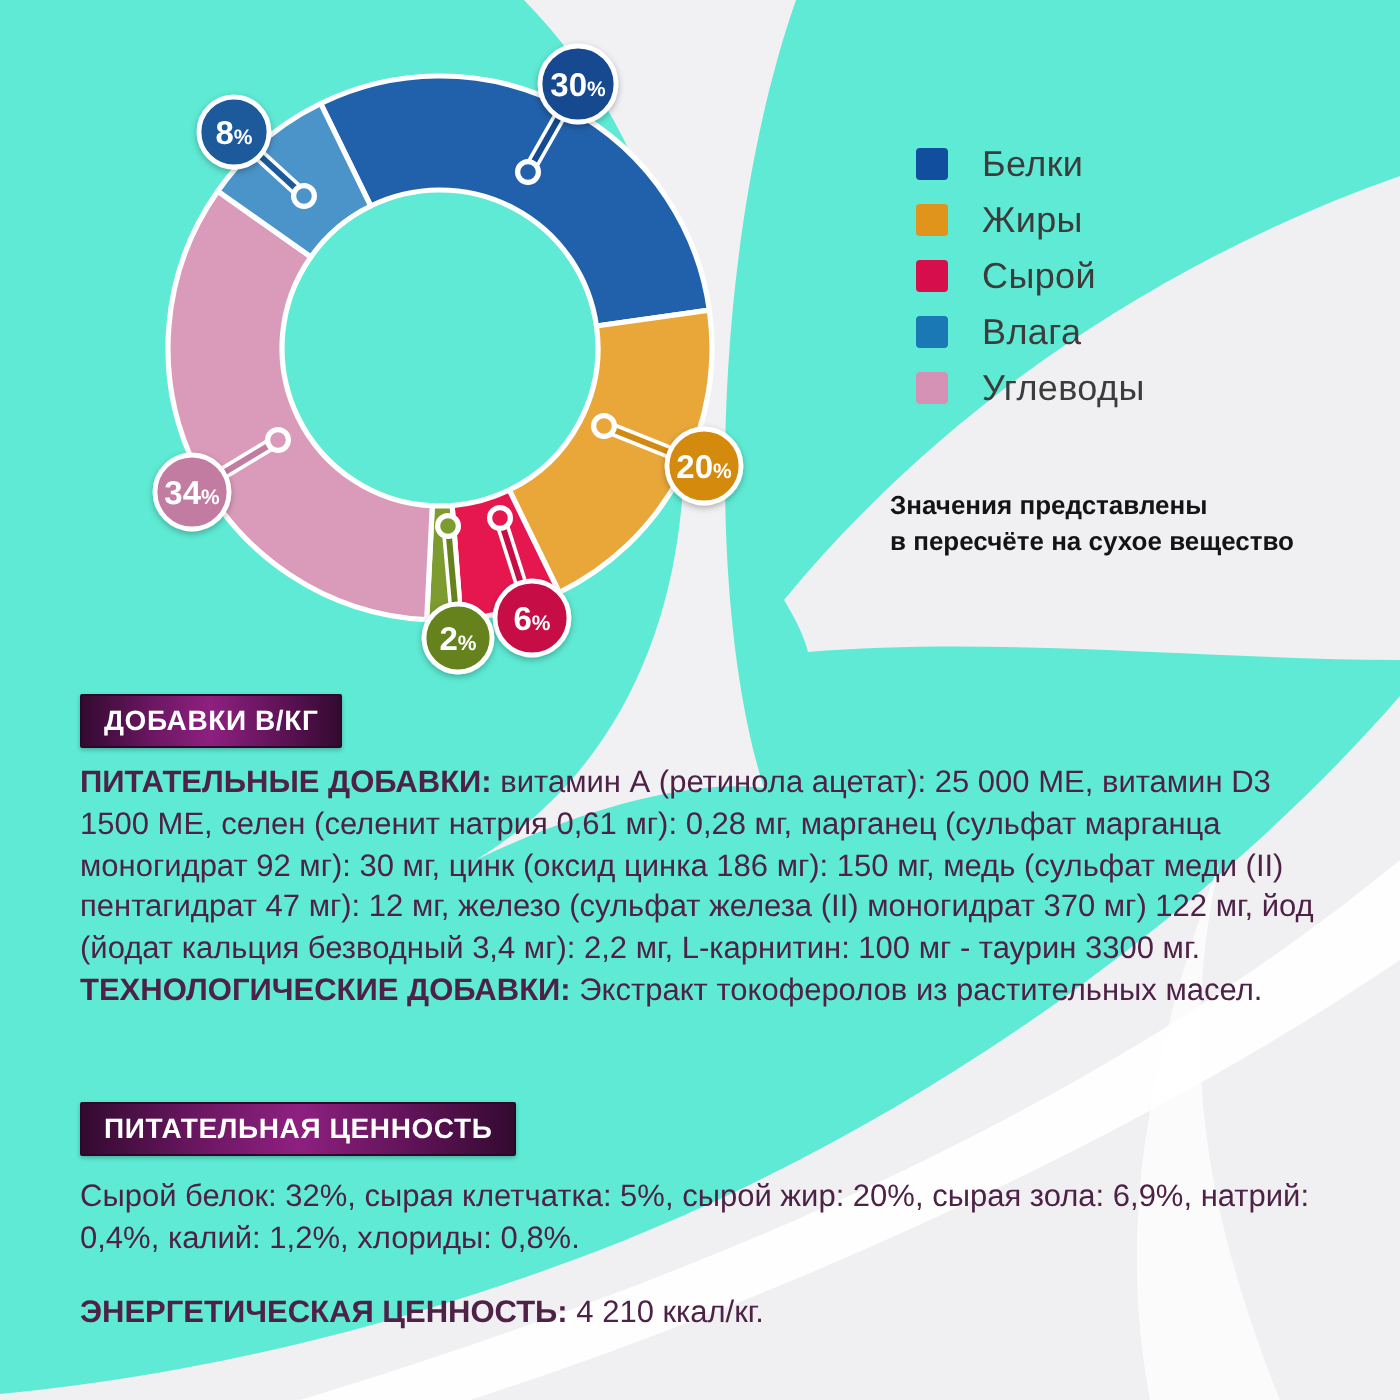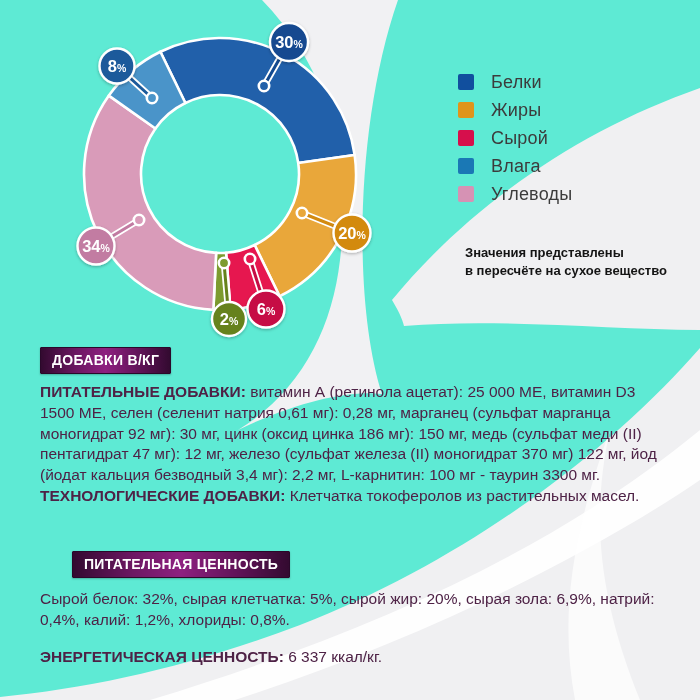--- a/index.html
+++ b/index.html
@@ -9,33 +9,33 @@
     font-family:"Liberation Sans","DejaVu Sans",sans-serif;
   }
   .bg-svg, .chart-svg{position:absolute;left:0;top:0;}
   
   .legend{position:absolute;left:458px;top:68px;}
   .legend-row{display:flex;align-items:center;height:28px;}
   .legend-swatch{width:16px;height:16px;border-radius:2px;margin-right:17px;flex:0 0 auto;}
   .legend-label{font-size:18px;color:#3c3c3c;letter-spacing:.2px;white-space:nowrap;}
   .legend-note{
     position:absolute;left:445px;top:244px;width:230px;
-    font-size:13px;font-weight:bold;color:#141414;line-height:1.42;margin-left:20px;
+    font-size:13px;font-weight:bold;color:#141414;line-height:1.42;
   }
   
   .section-header{
     position:absolute;left:40px;display:inline-block;
     padding:4px 11px 5px 11px;
     background:linear-gradient(90deg,#330a30 0%,#6d1763 28%,#8e2080 50%,#5d1255 78%,#330a30 100%);
     border:1px solid #2a082a;border-radius:1px;
     color:#ffffff;font-size:14px;font-weight:bold;letter-spacing:.3px;white-space:nowrap;
     box-shadow:0 1px 2px rgba(0,0,0,.25);
   }
   .hdr-additives{top:347px;}
-  .hdr-nutrition{top:551px;margin-left:32px;}
+  .hdr-nutrition{top:551px;}
   
   .body-text{
     position:absolute;left:40px;width:624px;
     font-size:15.5px;line-height:20.8px;color:#4e2246;
   }
   .para-additives{top:382px;}
   .para-nutrition{top:589px;}
   .para-energy{top:647px;}
   .bold-label{font-weight:bold;}
 </style>
@@ -124,22 +124,22 @@
       </div>
     </div>
   <div class="legend-note">
     <div>Значения представлены</div>
     <div>в пересчёте на сухое вещество</div>
   </div>
 
   <div class="section-header hdr-additives">ДОБАВКИ В/КГ</div>
   <div class="body-text para-additives">
     <span class="bold-label">ПИТАТЕЛЬНЫЕ ДОБАВКИ:</span><span> витамин А (ретинола ацетат): 25 000 МЕ, витамин D3 1500 МЕ, селен (селенит натрия 0,61 мг): 0,28 мг, марганец (сульфат марганца моногидрат 92 мг): 30 мг, цинк (оксид цинка 186 мг): 150 мг, медь (сульфат меди (II) пентагидрат 47 мг): 12 мг, железо (сульфат железа (II) моногидрат 370 мг) 122 мг, йод (йодат кальция безводный 3,4 мг): 2,2 мг, L-карнитин: 100 мг - таурин 3300 мг.</span><br>
-    <span class="bold-label">ТЕХНОЛОГИЧЕСКИЕ ДОБАВКИ:</span><span> Клетчатка токоферолов из растительных масел.</span>
+    <span class="bold-label">ТЕХНОЛОГИЧЕСКИЕ ДОБАВКИ:</span><span> Экстракт токоферолов из растительных масел.</span>
   </div>
 
   <div class="section-header hdr-nutrition">ПИТАТЕЛЬНАЯ ЦЕННОСТЬ</div>
   <div class="body-text para-nutrition">Сырой белок: 32%, сырая клетчатка: 5%, сырой жир: 20%, сырая зола: 6,9%, натрий: 0,4%, калий: 1,2%, хлориды: 0,8%.</div>
   <div class="body-text para-energy">
-    <span class="bold-label">ЭНЕРГЕТИЧЕСКАЯ ЦЕННОСТЬ:</span><span> 6 337 ккал/кг.</span>
+    <span class="bold-label">ЭНЕРГЕТИЧЕСКАЯ ЦЕННОСТЬ:</span><span> 4 210 ккал/кг.</span>
   </div>
 
 </div>
 
 </body></html>

